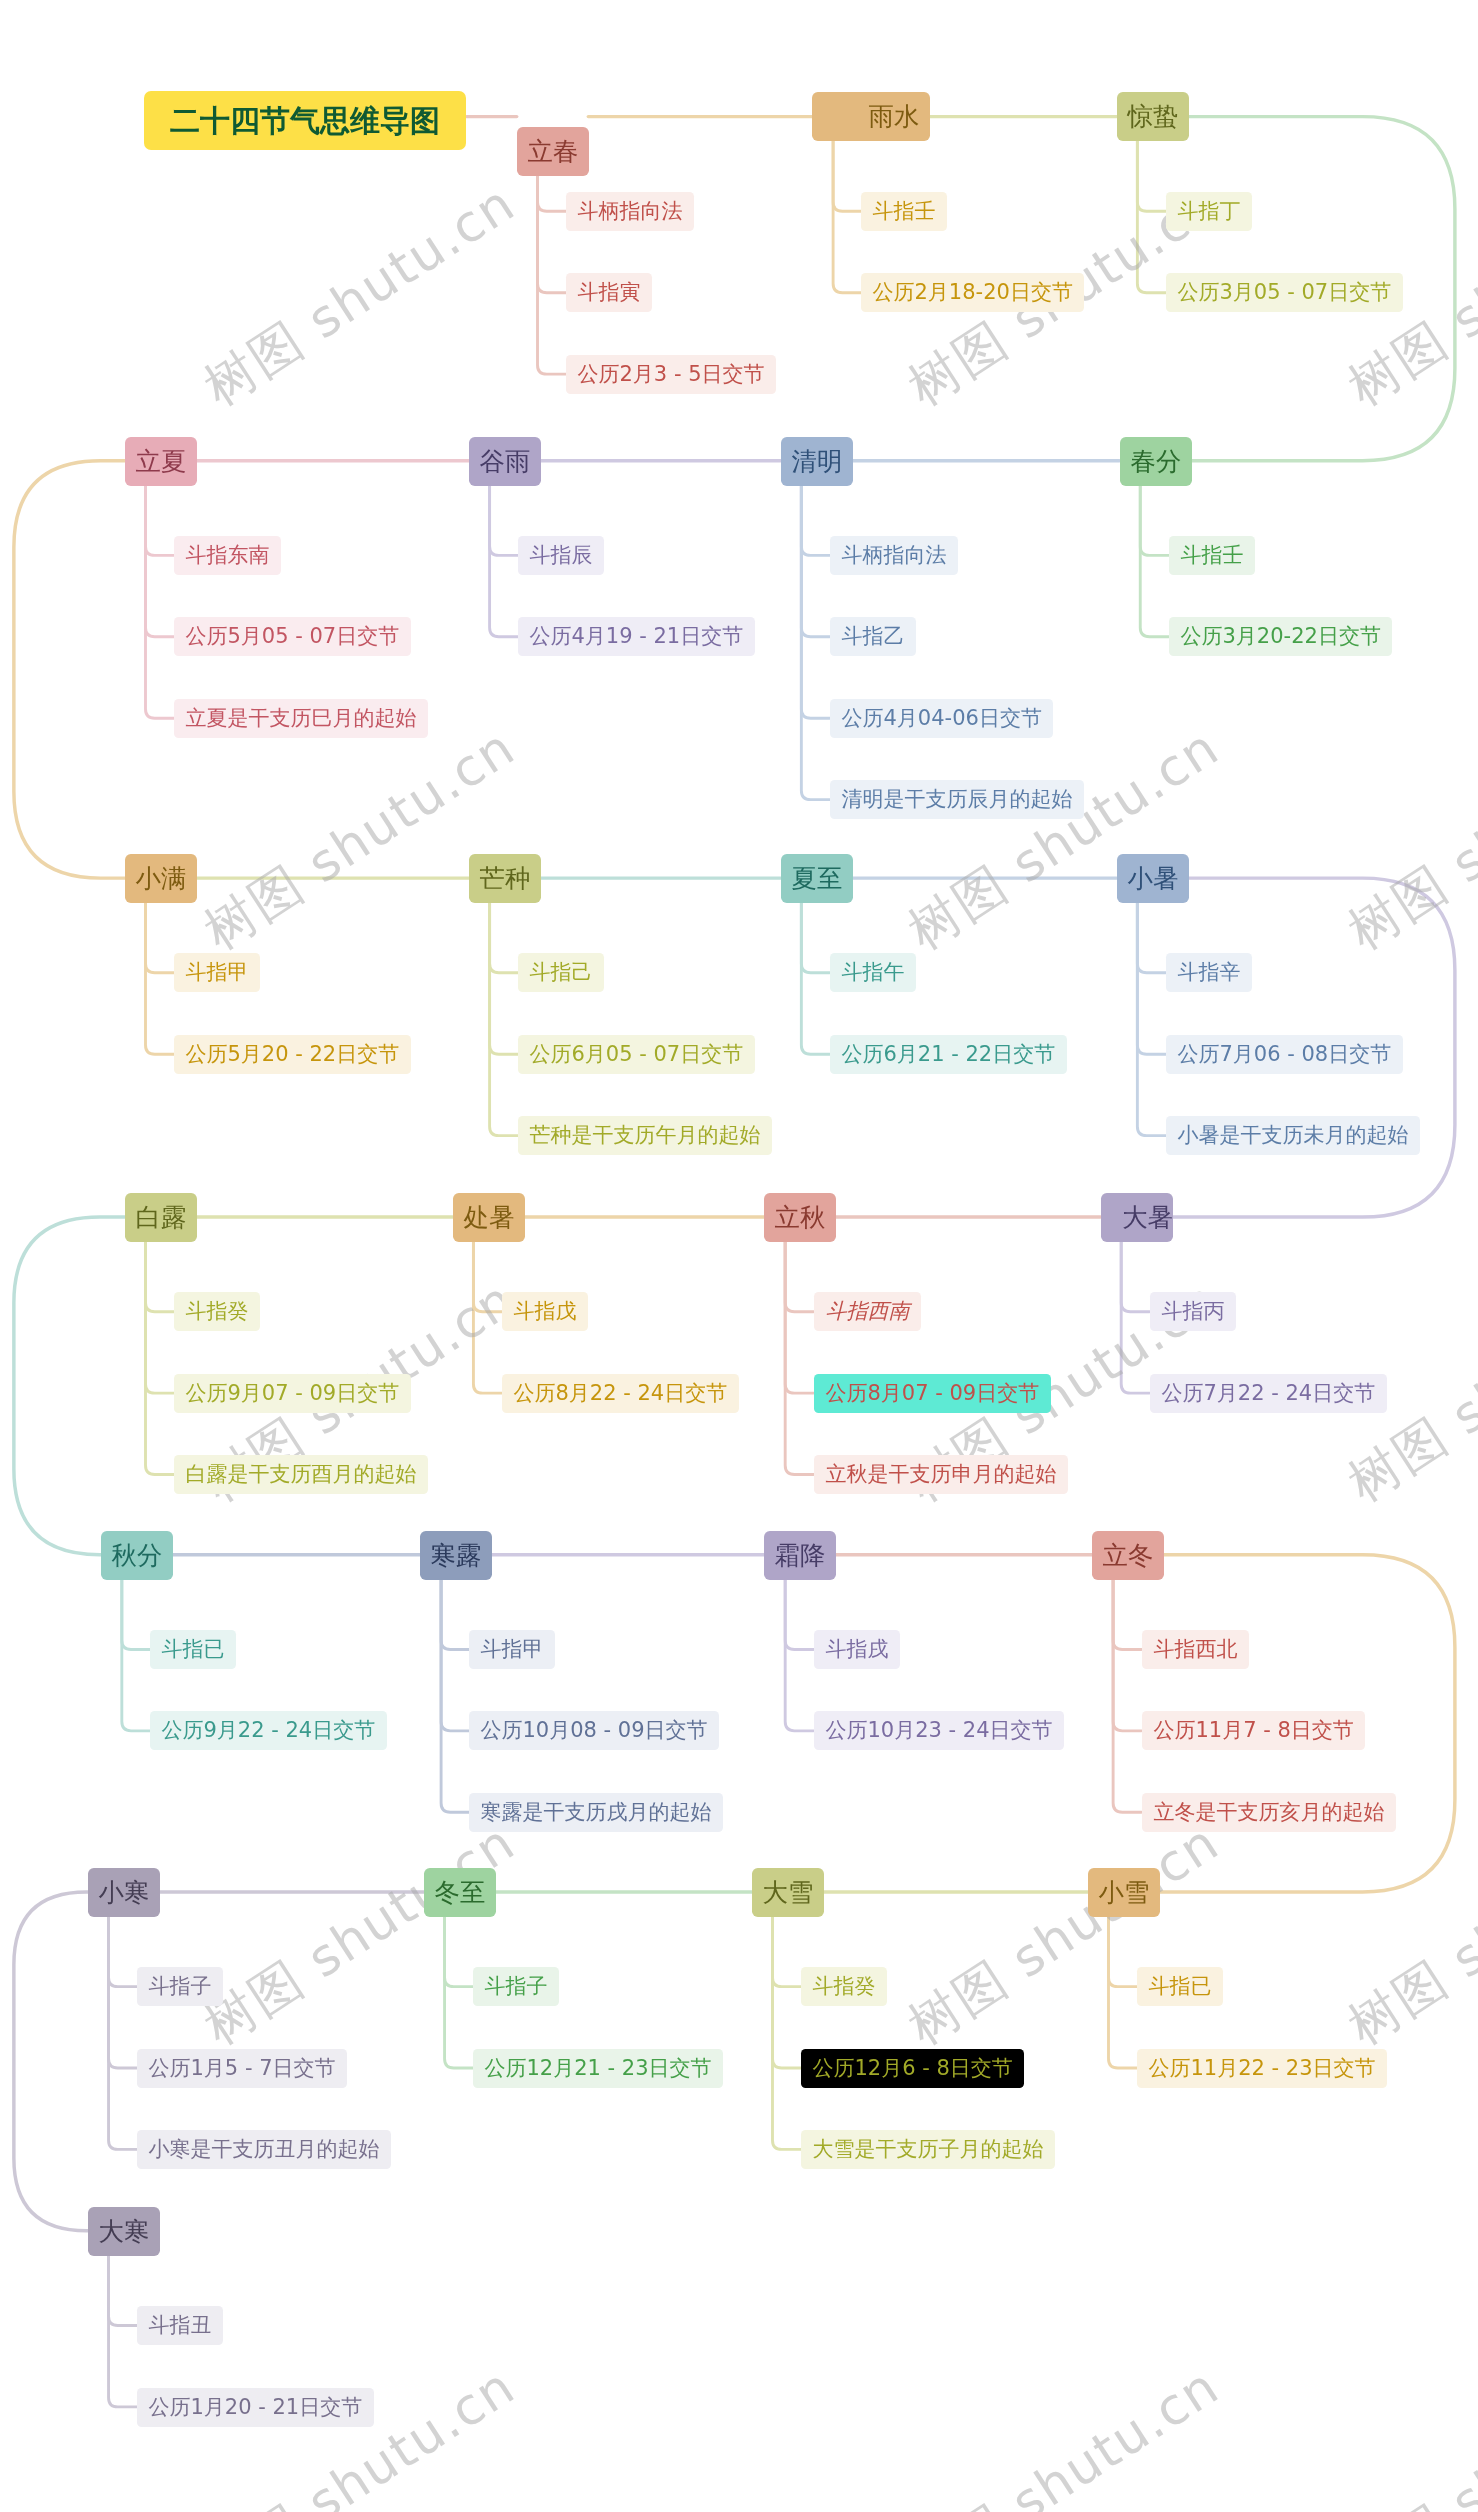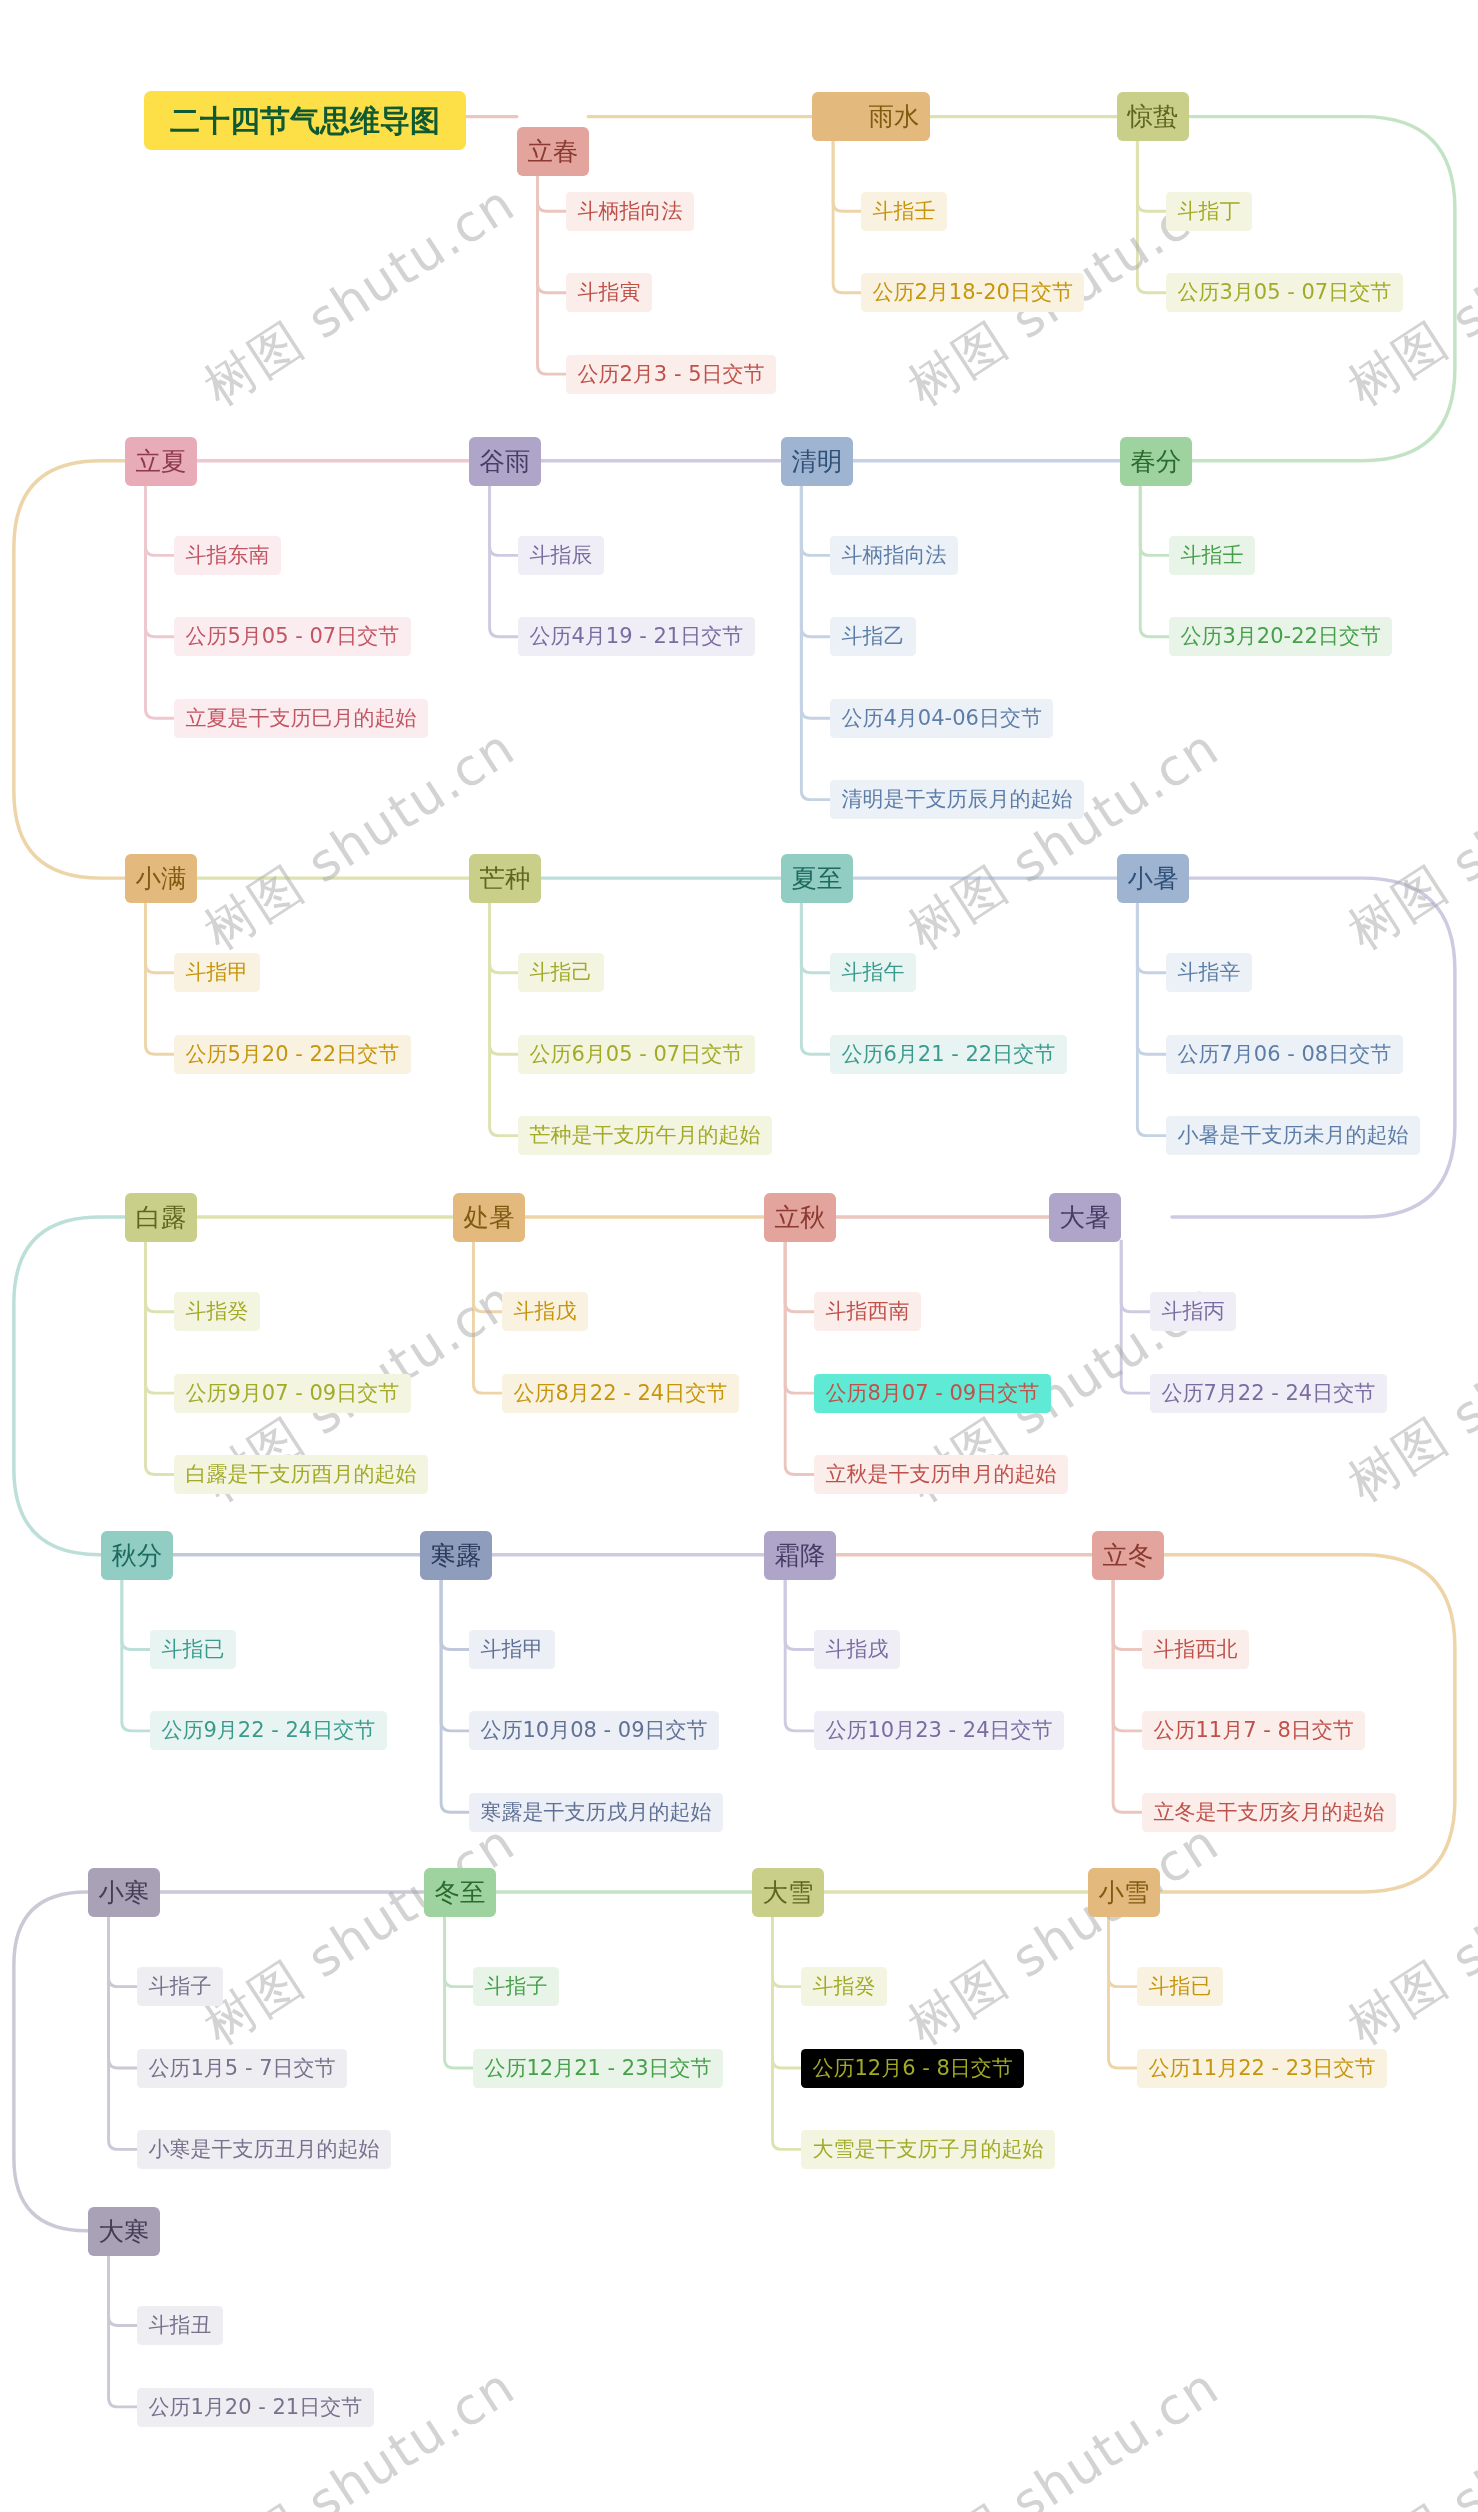--- a/index.html
+++ b/index.html
@@ -196,24 +196,24 @@
       <div class="child" style="left: 1166px; top: 1035px; background: rgb(236, 241, 247); color: rgb(92, 125, 167);">公历7月06 - 08日交节</div>
       <div class="child" style="left: 1166px; top: 1116px; background: rgb(236, 241, 247); color: rgb(92, 125, 167);">小暑是干支历未月的起始</div>
       <div class="node" style="left: 125px; top: 1193px; background: rgb(201, 206, 136); color: rgb(95, 102, 28);">白露</div>
       <div class="child" style="left: 174px; top: 1292px; background: rgb(244, 245, 224); color: rgb(162, 170, 40);">斗指癸</div>
       <div class="child" style="left: 174px; top: 1374px; background: rgb(244, 245, 224); color: rgb(162, 170, 40);">公历9月07 - 09日交节</div>
       <div class="child" style="left: 174px; top: 1455px; background: rgb(244, 245, 224); color: rgb(162, 170, 40);">白露是干支历酉月的起始</div>
       <div class="node" style="left: 453px; top: 1193px; background: rgb(227, 185, 126); color: rgb(125, 91, 16);">处暑</div>
       <div class="child" style="left: 502px; top: 1292px; background: rgb(250, 242, 224); color: rgb(198, 149, 12);">斗指戊</div>
       <div class="child" style="left: 502px; top: 1374px; background: rgb(250, 242, 224); color: rgb(198, 149, 12);">公历8月22 - 24日交节</div>
       <div class="node" style="left: 764px; top: 1193px; background: rgb(226, 164, 156); color: rgb(138, 58, 48);">立秋</div>
-      <div class="child" style="left: 814px; top: 1292px; background: rgb(250, 237, 234); color: rgb(192, 80, 74);">斗指西南</div>
+      <div class="child" style="left: 814px; top: 1292px; background: rgb(250, 237, 234); color: rgb(192, 80, 74); font-style: italic;">斗指西南</div>
       <div class="child" style="left: 814px; top: 1374px; background: #5eead4; color: rgb(192, 80, 74);">公历8月07 - 09日交节</div>
       <div class="child" style="left: 814px; top: 1455px; background: rgb(250, 237, 234); color: rgb(192, 80, 74);">立秋是干支历申月的起始</div>
-      <div class="node" style="left: 1049px; top: 1193px; background: rgb(175, 165, 200); color: rgb(70, 60, 102);">大暑</div>
+      <div class="node" style="left: 1101px; top: 1193px; background: rgb(175, 165, 200); color: rgb(70, 60, 102); text-align: right;">大暑</div>
       <div class="child" style="left: 1150px; top: 1292px; background: rgb(239, 237, 246); color: rgb(122, 108, 161);">斗指丙</div>
       <div class="child" style="left: 1150px; top: 1374px; background: rgb(239, 237, 246); color: rgb(122, 108, 161);">公历7月22 - 24日交节</div>
       <div class="node" style="left: 101px; top: 1531px; background: rgb(146, 205, 195); color: rgb(30, 106, 95);">秋分</div>
       <div class="child" style="left: 150px; top: 1630px; background: rgb(231, 244, 242); color: rgb(58, 154, 141);">斗指已</div>
       <div class="child" style="left: 150px; top: 1711px; background: rgb(231, 244, 242); color: rgb(58, 154, 141);">公历9月22 - 24日交节</div>
       <div class="node" style="left: 420px; top: 1531px; background: rgb(141, 157, 187); color: rgb(43, 58, 92);">寒露</div>
       <div class="child" style="left: 469px; top: 1630px; background: rgb(236, 239, 245); color: rgb(96, 113, 150);">斗指甲</div>
       <div class="child" style="left: 469px; top: 1711px; background: rgb(236, 239, 245); color: rgb(96, 113, 150);">公历10月08 - 09日交节</div>
       <div class="child" style="left: 469px; top: 1793px; background: rgb(236, 239, 245); color: rgb(96, 113, 150);">寒露是干支历戌月的起始</div>
       <div class="node" style="left: 764px; top: 1531px; background: rgb(175, 165, 200); color: rgb(70, 60, 102);">霜降</div>

